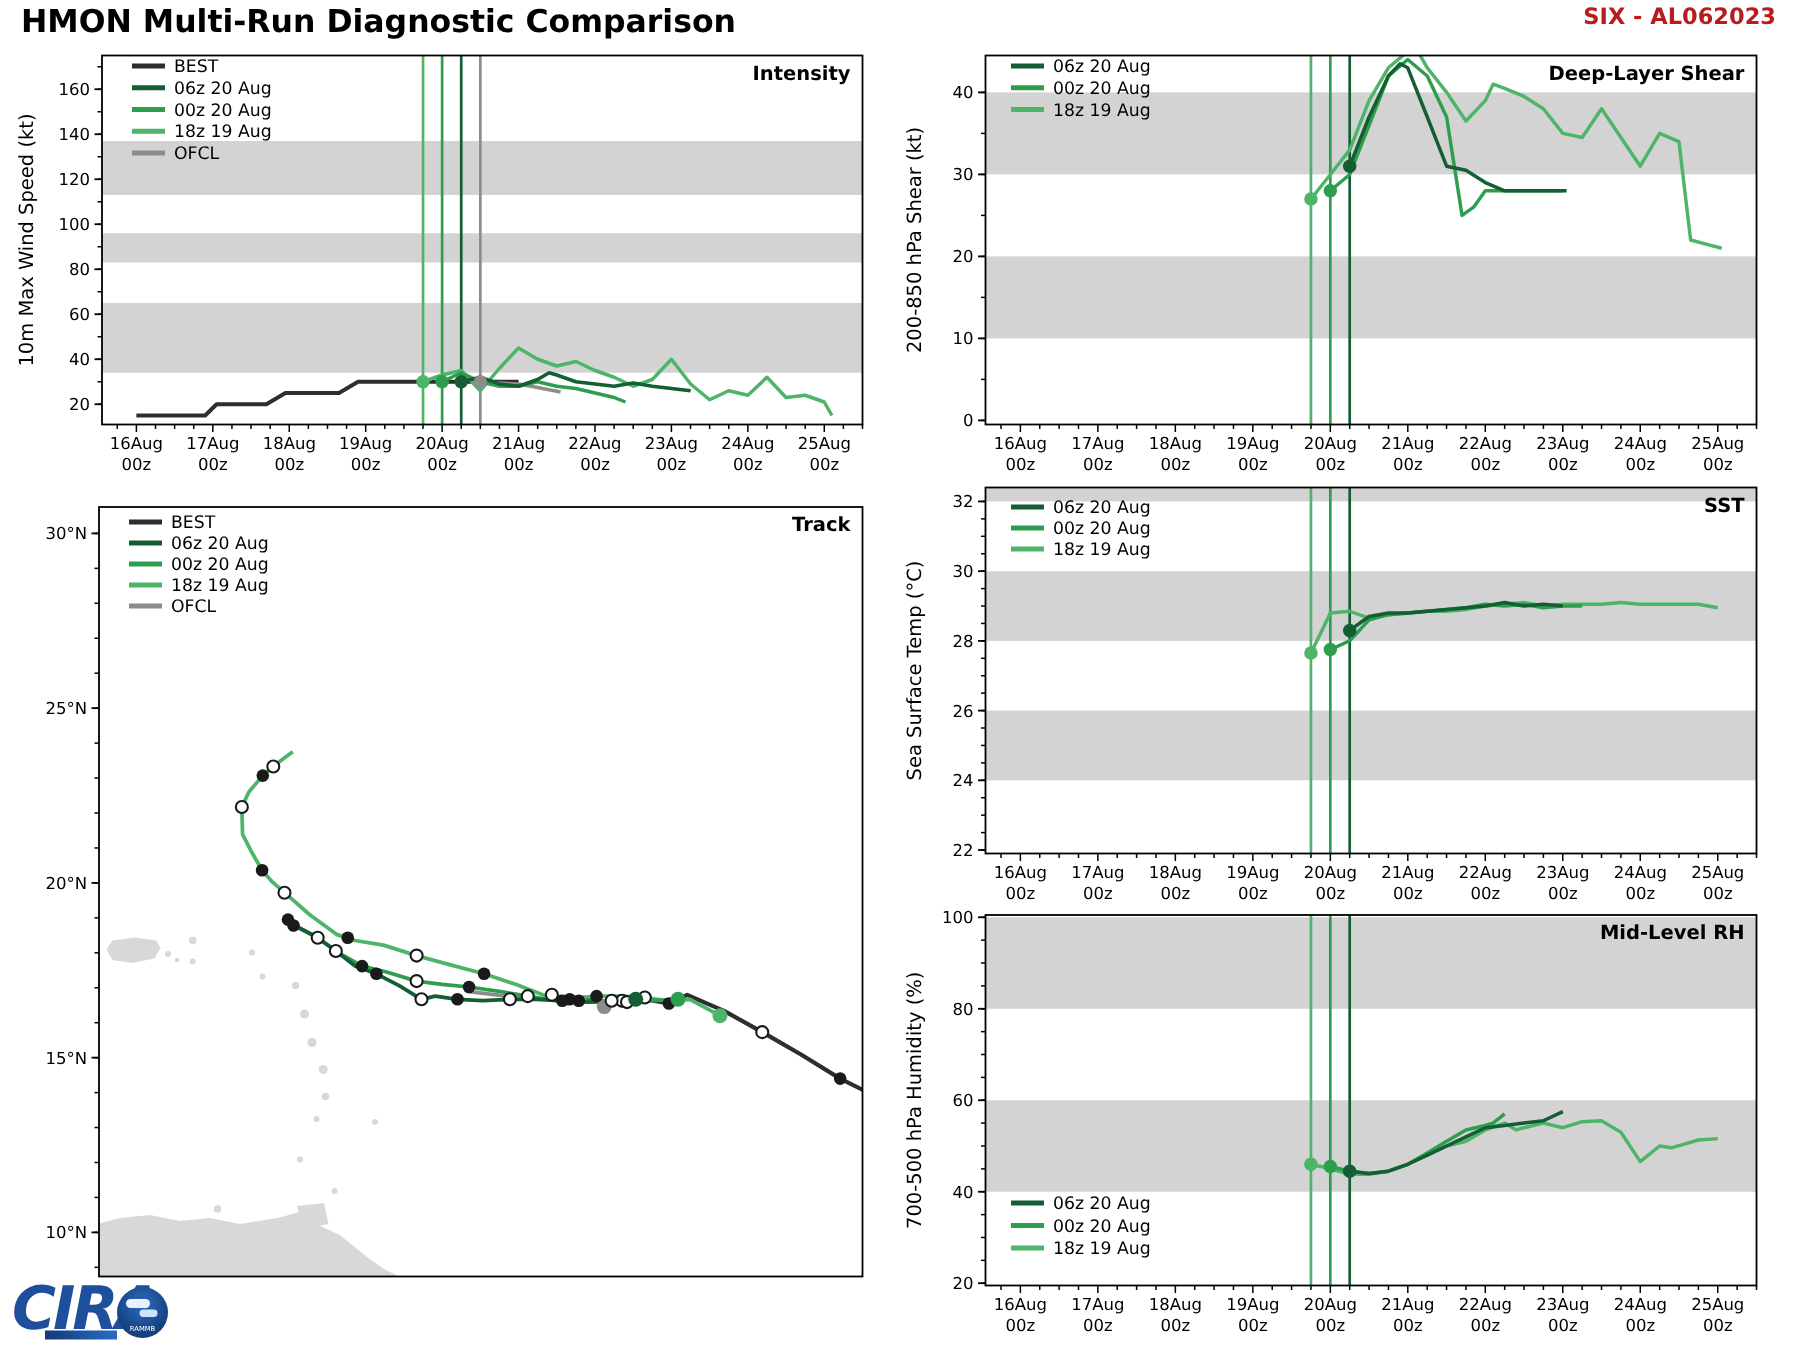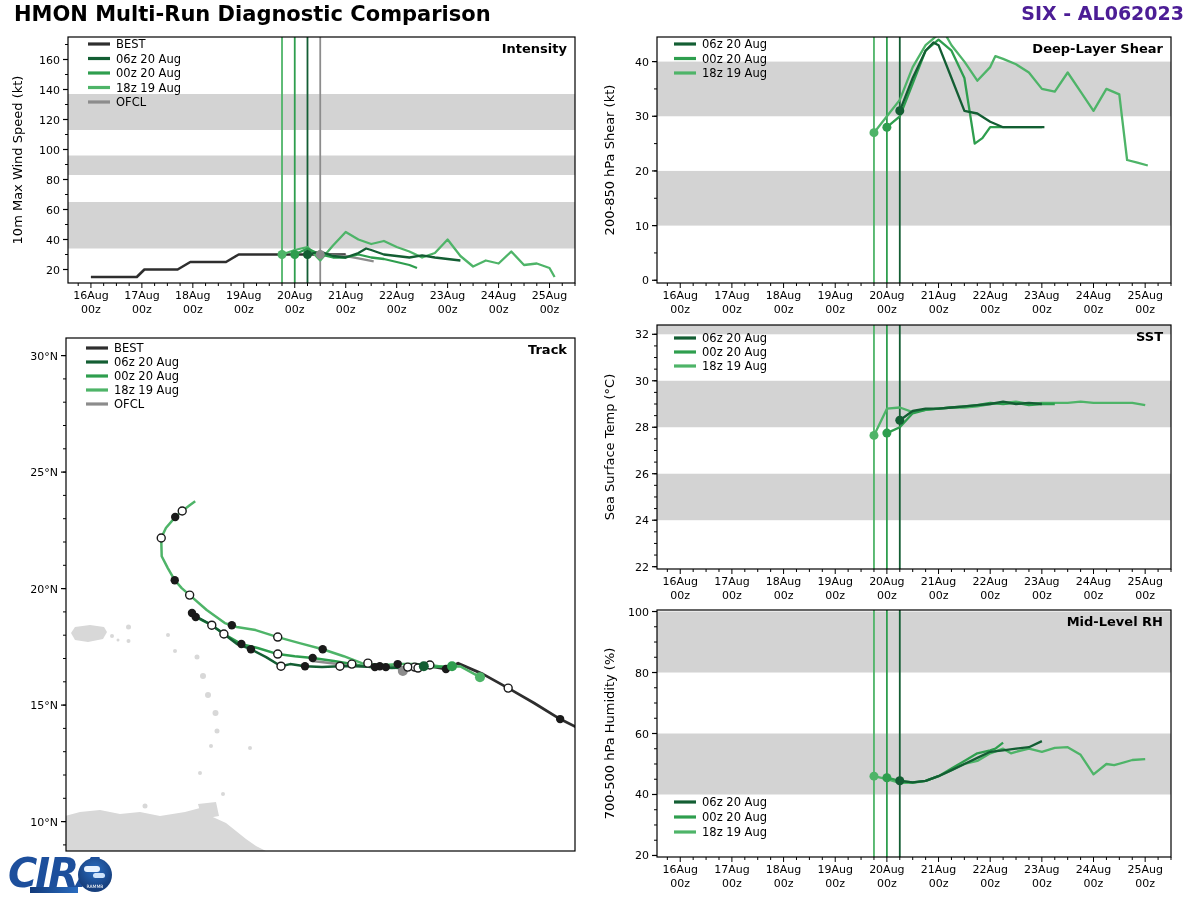--- a/index.html
+++ b/index.html
@@ -1,19 +1,19 @@
 <!DOCTYPE html>
 <html><head>
 <meta charset="utf-8">
 <style>
   html,body{margin:0;padding:0;background:#ffffff;}
   .screen{position:relative;width:1200px;height:900px;background:#ffffff;overflow:hidden;
           font-family:"DejaVu Sans","Liberation Sans",sans-serif;}
   .page-title{position:absolute;left:14px;top:2px;font-size:21px;font-weight:700;color:#000;}
-  .storm-id{position:absolute;right:16px;top:2px;font-size:19px;font-weight:700;color:#4c1d95;}
+  .storm-id{position:absolute;right:16px;top:2px;font-size:15px;font-weight:700;color:#b91c1c;}
   .chart-svg{position:absolute;left:0;top:0;}
   .cira-logo{position:absolute;left:8px;top:856px;width:120px;height:42px;}
   .cira-text{position:absolute;left:0;top:0;font-size:40px;font-weight:700;font-style:italic;
              color:#1d4f9c;letter-spacing:-2px;line-height:34px;}
   .cira-bar{position:absolute;left:22px;top:31px;width:48px;height:6px;
             background:linear-gradient(90deg,#123a7a,#2a6cc0);}
   .cira-badge{position:absolute;left:70px;top:2px;width:34px;height:34px;border-radius:50%;
               background:radial-gradient(circle at 50% 35%,#2a6cc0 0%,#173f7d 70%);overflow:hidden;}
   .cira-cloud{position:absolute;left:6px;top:8px;width:16px;height:6px;border-radius:6px;background:#e8f2ff;}
   .cira-cloud2{position:absolute;left:15px;top:15px;width:12px;height:5px;border-radius:5px;background:#cfe3fb;}

